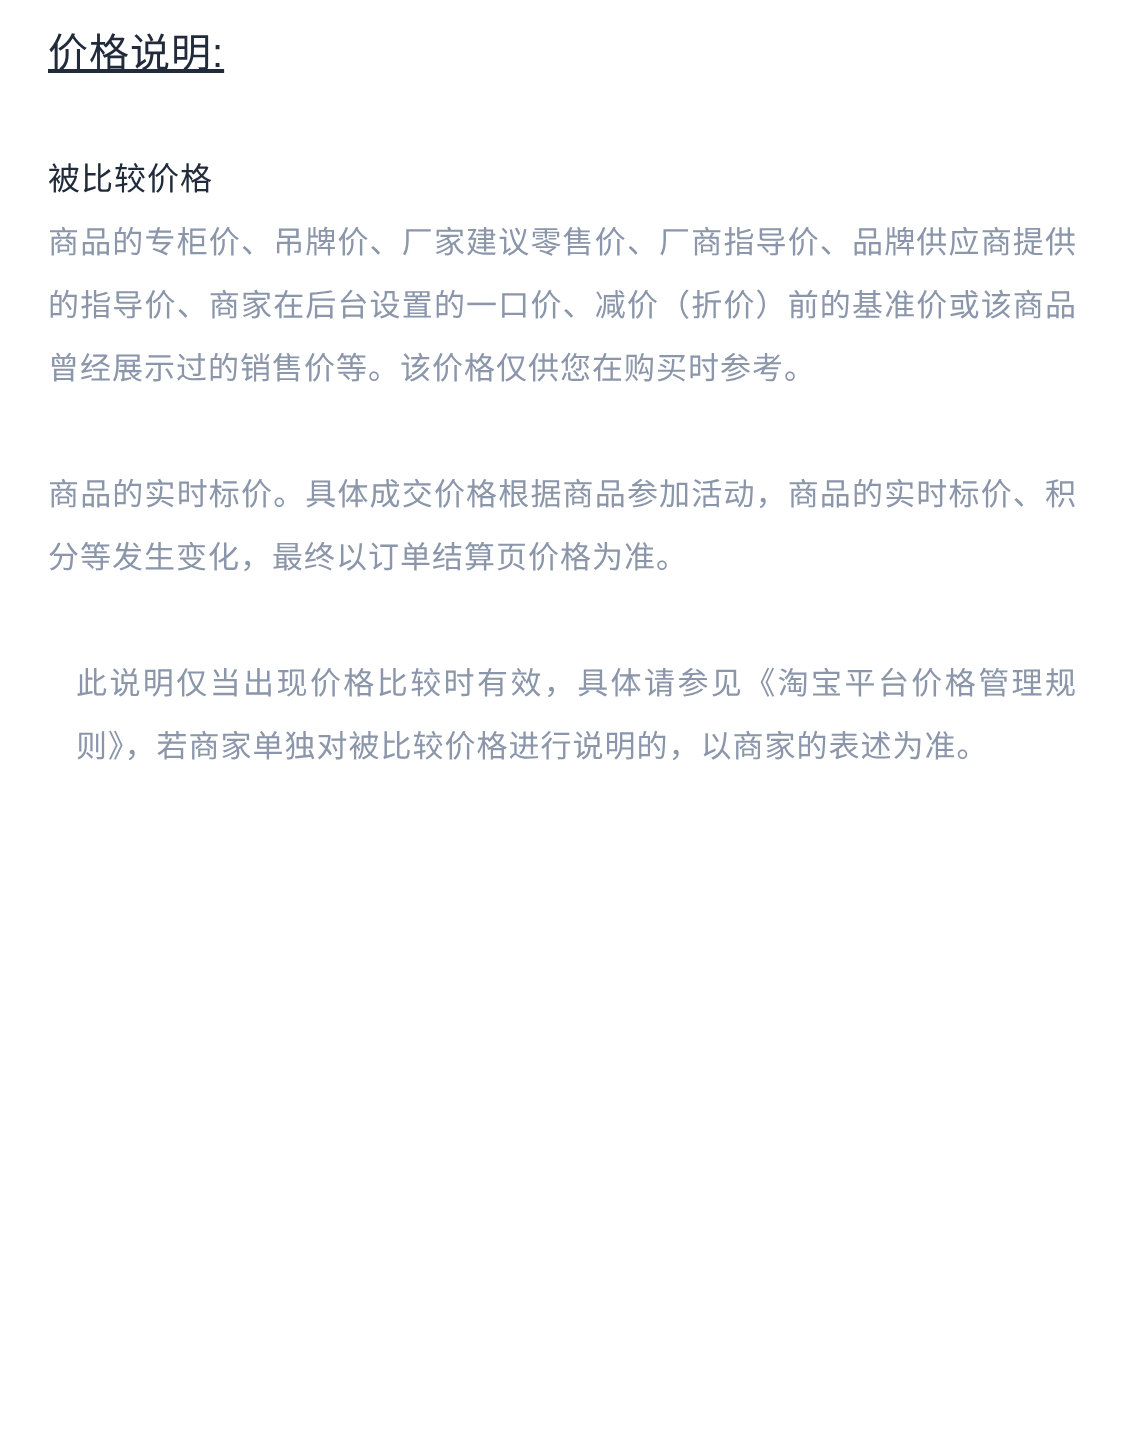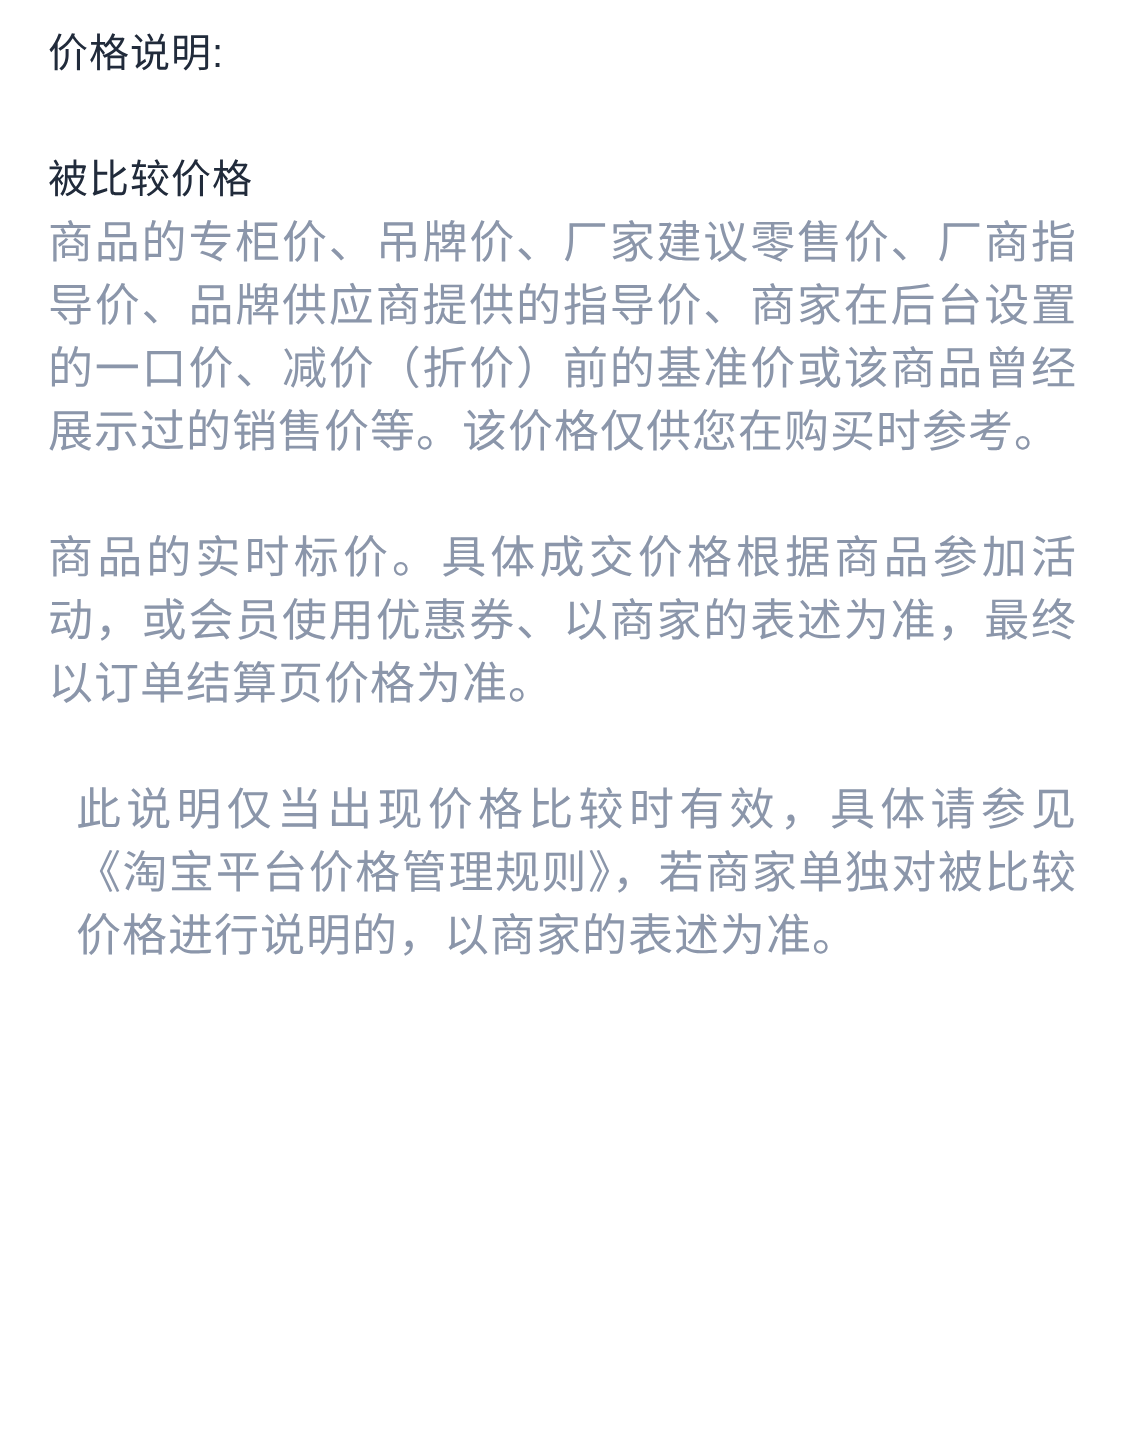--- a/index.html
+++ b/index.html
@@ -19,41 +19,42 @@
     padding: 22px 48px 0 48px;
     font-family: "Liberation Sans", "DejaVu Sans", sans-serif;
   }
   .page-title {
     font-size: 40px;
     line-height: 63px;
     font-weight: 500;
     color: #212b3b;
     margin: 0 0 63px 0;
     letter-spacing: 1px;
+    text-decoration: underline;
   }
   .section {
     margin: 0 0 63px 0;
   }
   .section:last-child {
     margin-bottom: 0;
     margin-left: 28px;
   }
   .section-heading {
-    font-size: 40px;
+    font-size: 32px;
     line-height: 63px;
     font-weight: 500;
     color: #212b3b;
     margin: 0;
     letter-spacing: 1px;
   }
   .section-heading:empty {
     display: none;
   }
   .section-body {
-    font-size: 45px;
+    font-size: 31px;
     line-height: 63px;
     font-weight: 400;
     color: #8b96aa;
     margin: 0;
     text-align: justify;
     letter-spacing: 1px;
   }
 </style>
 </head>
 <body>
@@ -61,21 +62,21 @@
 <main class="page">
 
   <h1 class="page-title">价格说明:</h1>
 
   <section class="section">
     <h2 class="section-heading">被比较价格</h2>
     <p class="section-body">商品的专柜价、吊牌价、厂家建议零售价、厂商指导价、品牌供应商提供的指导价、商家在后台设置的一口价、减价（折价）前的基准价或该商品曾经展示过的销售价等。该价格仅供您在购买时参考。</p>
   </section>
 
   <section class="section">
-    <p class="section-body">商品的实时标价。具体成交价格根据商品参加活动，或会员使用优惠券、以商家的表述为准，最终以订单结算页价格为准。</p>
+    <p class="section-body">商品的实时标价。具体成交价格根据商品参加活动，商品的实时标价、积分等发生变化，最终以订单结算页价格为准。</p>
   </section>
 
 
   <section class="section">
 
     <p class="section-body">此说明仅当出现价格比较时有效，具体请参见《淘宝平台价格管理规则》，若商家单独对被比较价格进行说明的，以商家的表述为准。</p>
   </section>
 
 </main>
 

